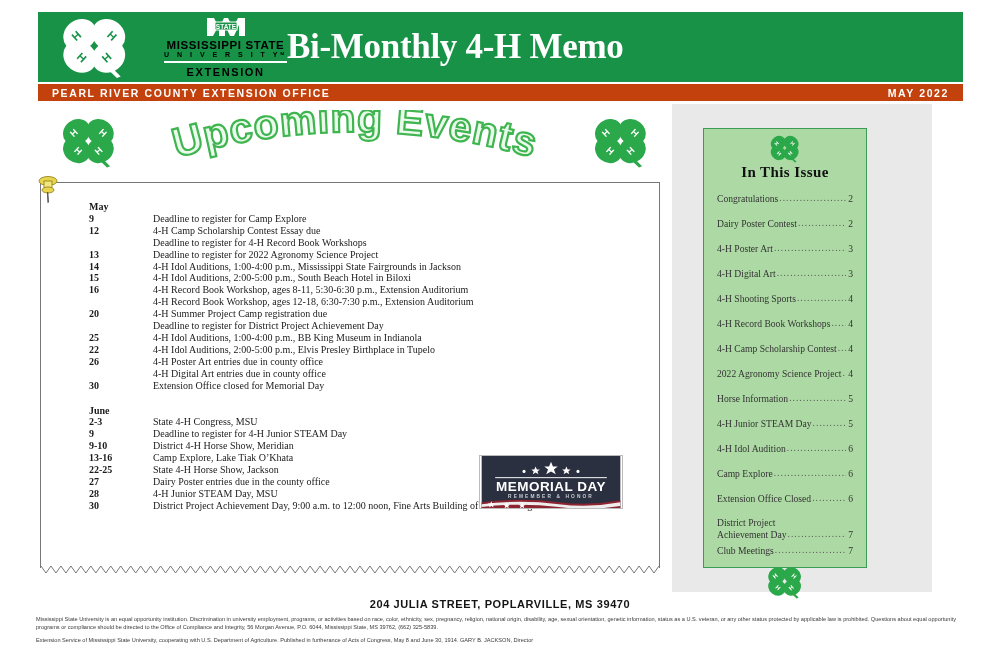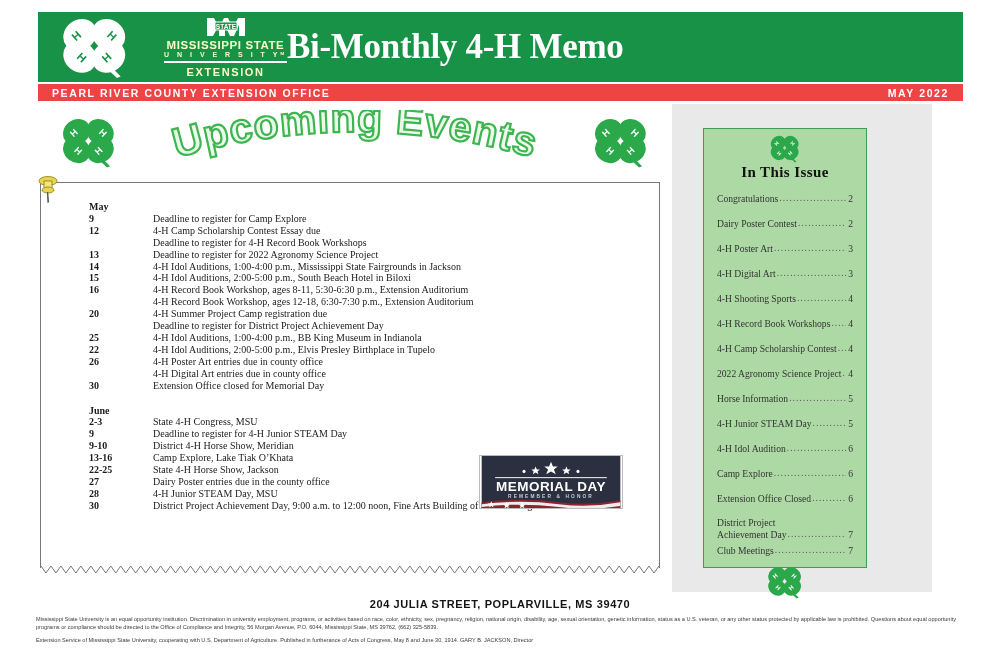--- a/index.html
+++ b/index.html
@@ -12,39 +12,39 @@
   .page { position: relative; width: 1000px; height: 667px; background:#fff; }
 
   
   .hdr-green {
     position:absolute; left:38px; top:12px; width:925px; height:70px;
     background:#179247;
     display:flex; align-items:center;
   }
   .hdr-clover { width:78px; height:62px; margin-left:18px; flex:0 0 auto; }
   .msu-block {
-    flex:0 0 auto; margin-left:30px; color:#fef9c3; text-align:center;
+    flex:0 0 auto; margin-left:30px; color:#000000; text-align:center;
     font-family:"Liberation Sans", sans-serif;
   }
   .msu-m { height:22px; display:flex; justify-content:center; align-items:flex-end; }
   .msu-name {
     font-size:11.5px; font-weight:bold; letter-spacing:0.6px; margin-top:1px;
   }
   .msu-univ { font-size:7px; font-weight:bold; letter-spacing:3px; }
   .msu-rule { height:1.4px; background:#fff; margin:3px 0 3px 0; }
   .msu-ext { font-size:11px; font-weight:bold; letter-spacing:1.6px; }
   .hdr-title {
     flex:1 1 auto; text-align:left; padding-right:4px;
     color:#ffffff; font-family:"Liberation Serif", serif;
     font-weight:bold; font-size:35px; letter-spacing:-0.3px;
   }
 
   .hdr-gray {
     position:absolute; left:38px; top:84px; width:925px; height:17px;
-    background:#ef4444; color:#ffffff;
+    background:#c2410c; color:#ffffff;
     font-family:"Liberation Sans", sans-serif;
     font-size:10.5px; font-weight:bold; letter-spacing:1.6px;
     display:flex; align-items:center; justify-content:space-between;
     padding:0 14px 0 14px;
   }
 
   
   .events-wrap { position:absolute; left:40px; top:108px; width:620px; }
   .ue-banner { position:relative; height:78px; }
   .ue-clover-l { position:absolute; left:18px; top:8px; width:62px; height:52px; }

